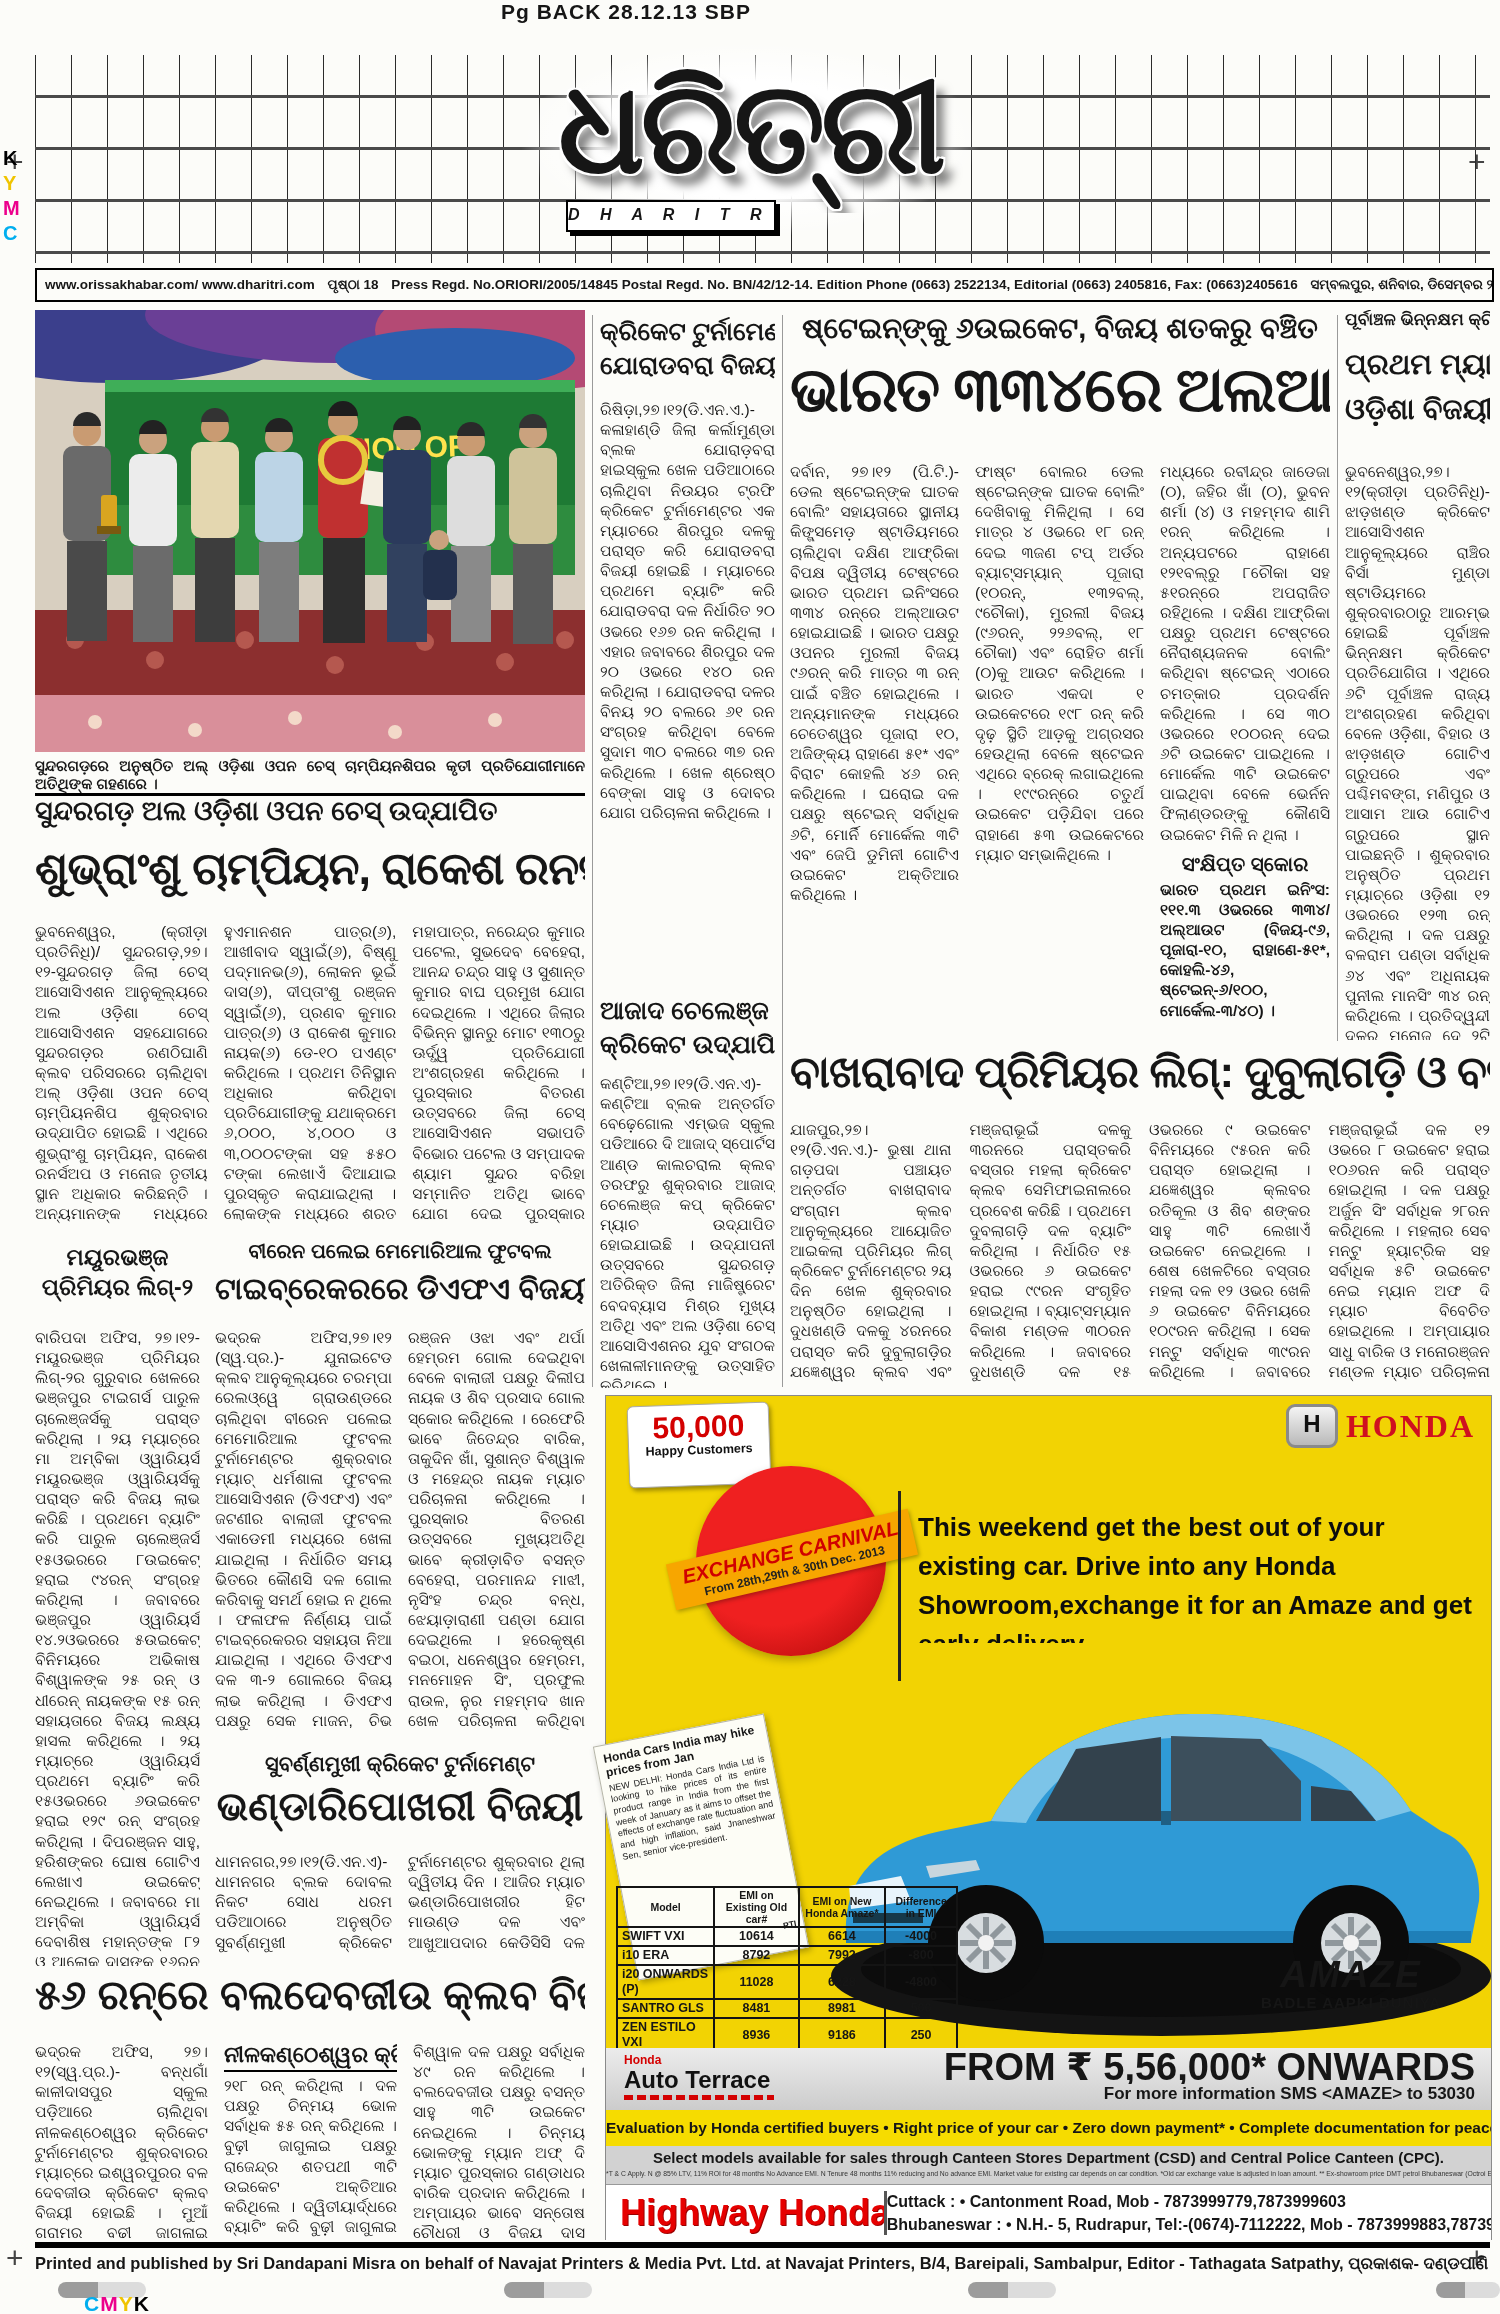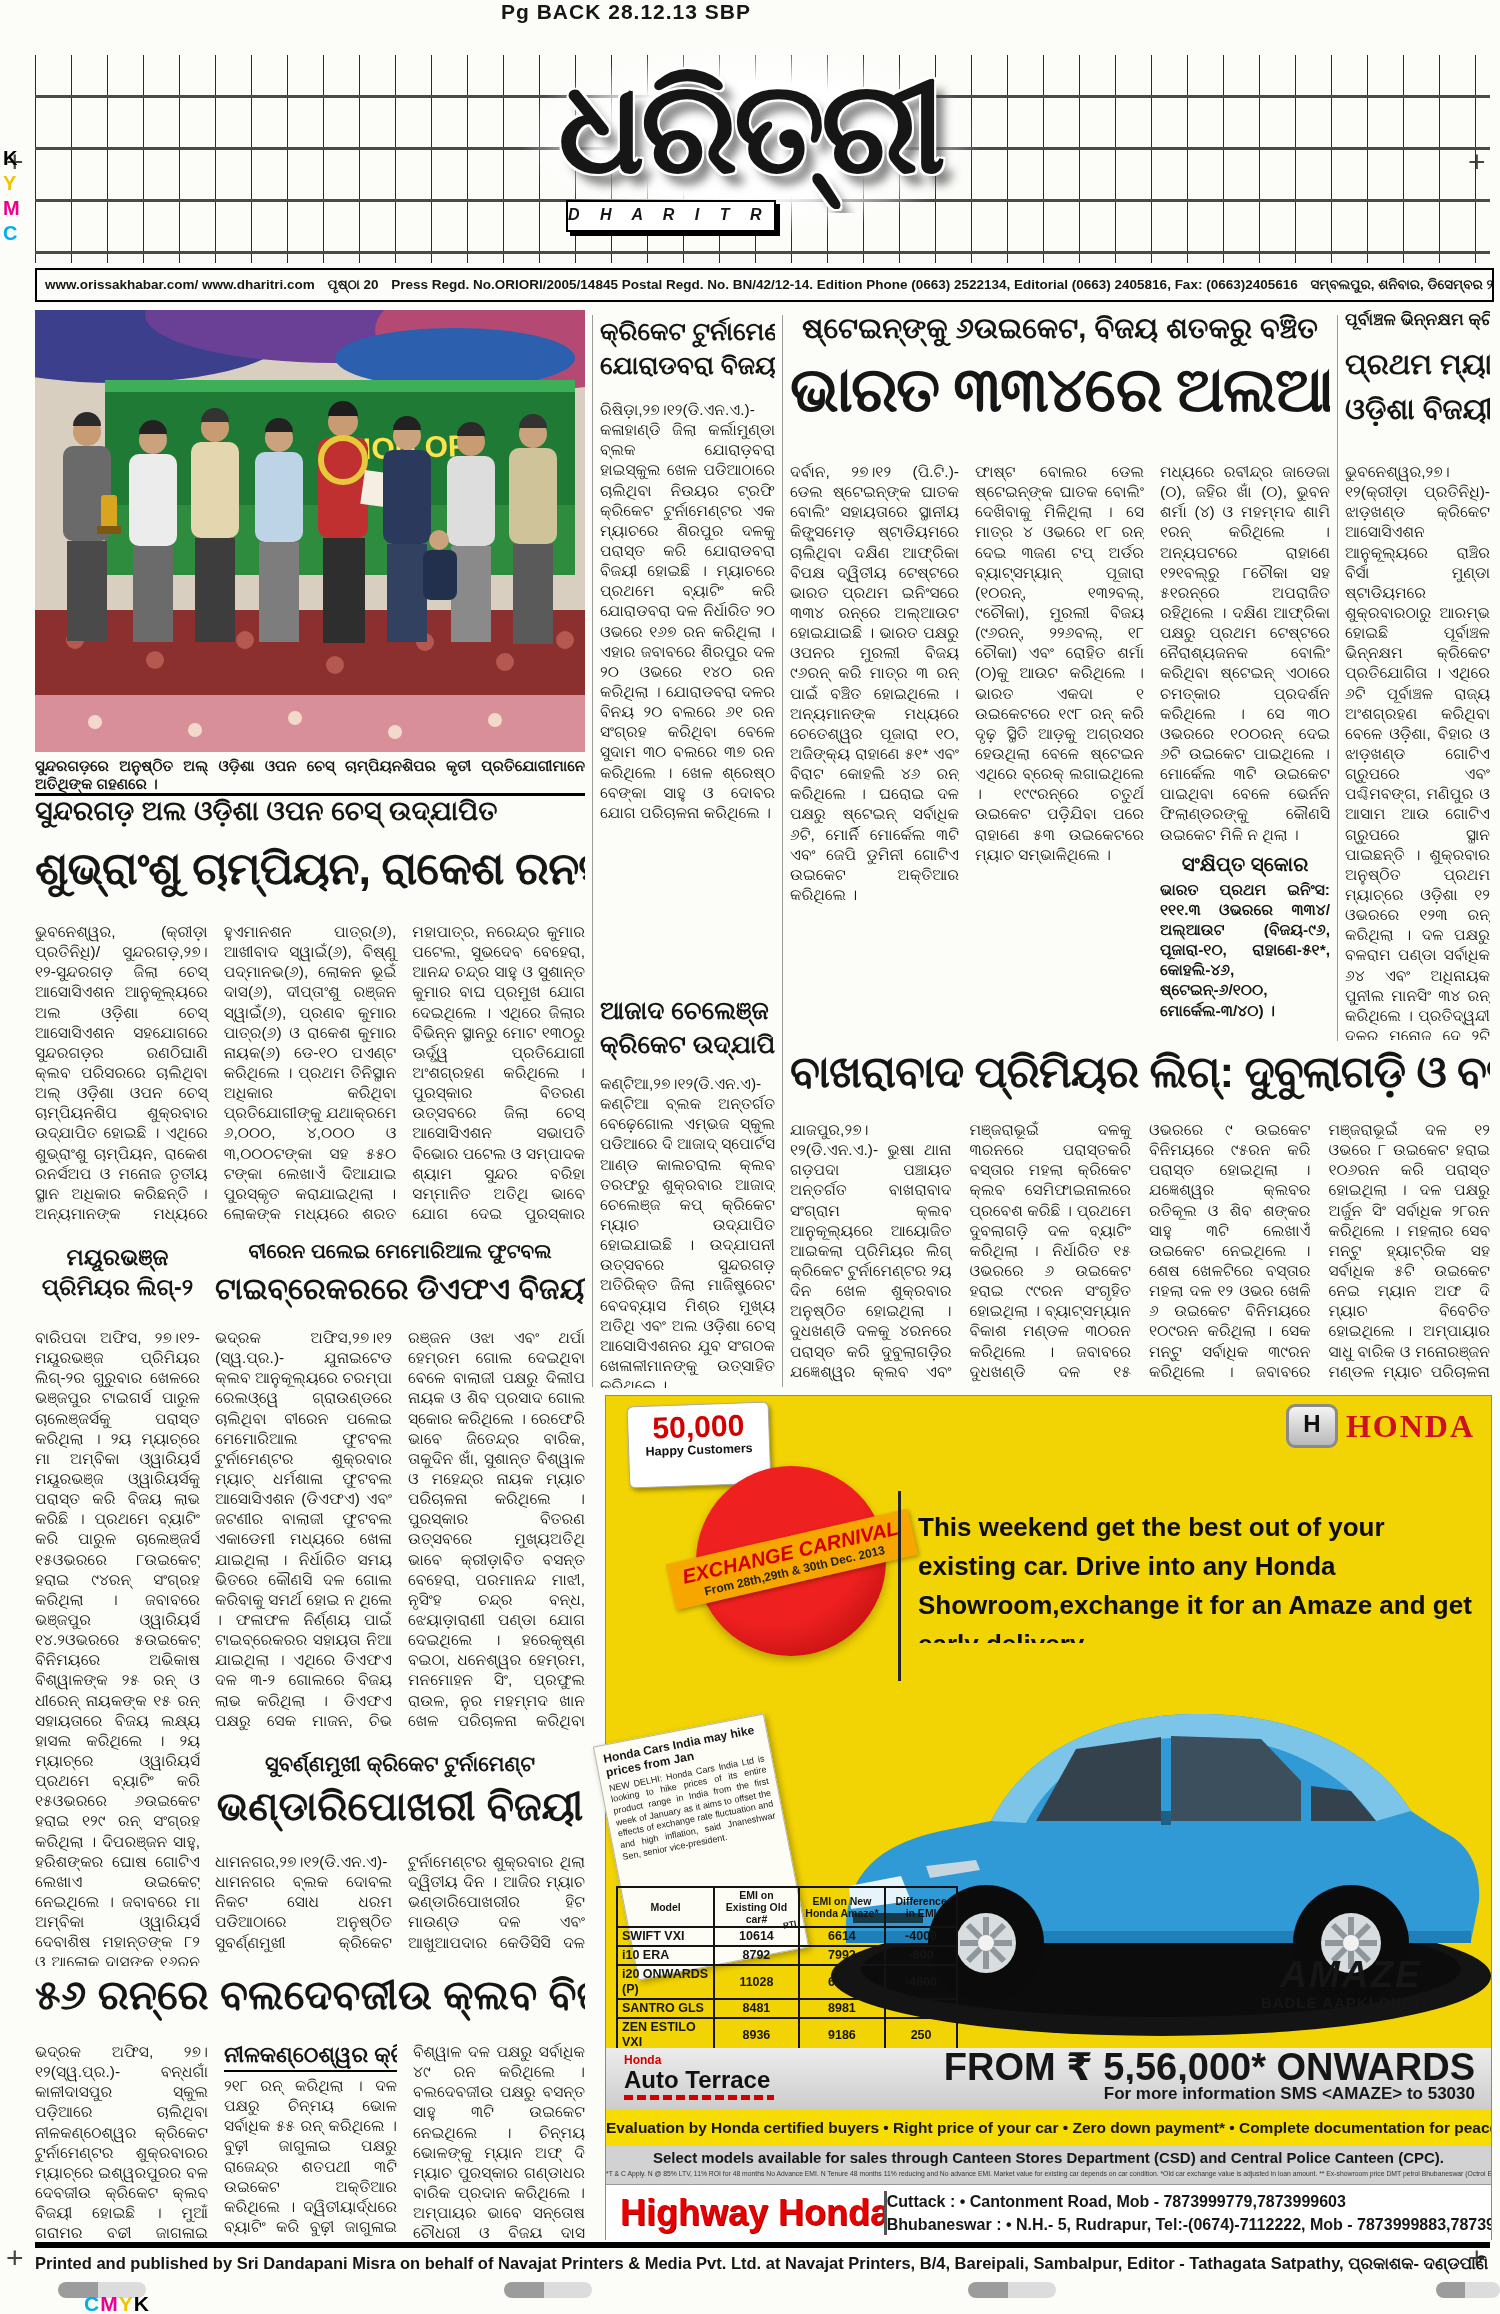--- a/index.html
+++ b/index.html
@@ -97,21 +97,21 @@
     <div class="abs hline" style="left:0;top:92px;width:1455px;"></div>
     <div class="abs hline" style="left:0;top:144px;width:1455px;"></div>
     <div class="abs hline" style="left:0;top:196px;width:1455px;"></div>
   </div>
   <div class="abs glow" style="left:520px;top:42px;width:460px;height:195px;"></div>
   <div class="abs logo ctr nw" style="left:530px;top:48px;width:440px;height:165px;">ଧରିତ୍ରୀ</div>
   <div class="abs dhabox ctr nw" style="left:566px;top:200px;width:206px;height:28px;">D H A R I T R I</div>
 
   <div class="abs infobar nw" style="left:35px;top:268px;width:1439px;height:30px;">
     <span>www.orissakhabar.com/ www.dharitri.com</span>
-    <span>ପୃଷ୍ଠା 20</span>
+    <span>ପୃଷ୍ଠା 18</span>
     <span>Press Regd. No.ORIORI/2005/14845 Postal Regd. No. BN/42/12-14. Edition Phone (0663)  2522134, Editorial (0663) 2405816, Fax: (0663)2405616</span>
     <span>ସମ୍ବଲପୁର,  ଶନିବାର, ଡିସେମ୍ବର ୨୮/୨୦୧୩,</span>
     
   </div>
 
   <div class="abs vr" style="left:592px;top:315px;height:1072px;"></div>
   <div class="abs vr" style="left:782px;top:315px;height:1072px;"></div>
   <div class="abs vr" style="left:1337px;top:315px;height:726px;"></div>
 
   <div class="abs" style="left:35px;top:310px;width:550px;height:442px;">

